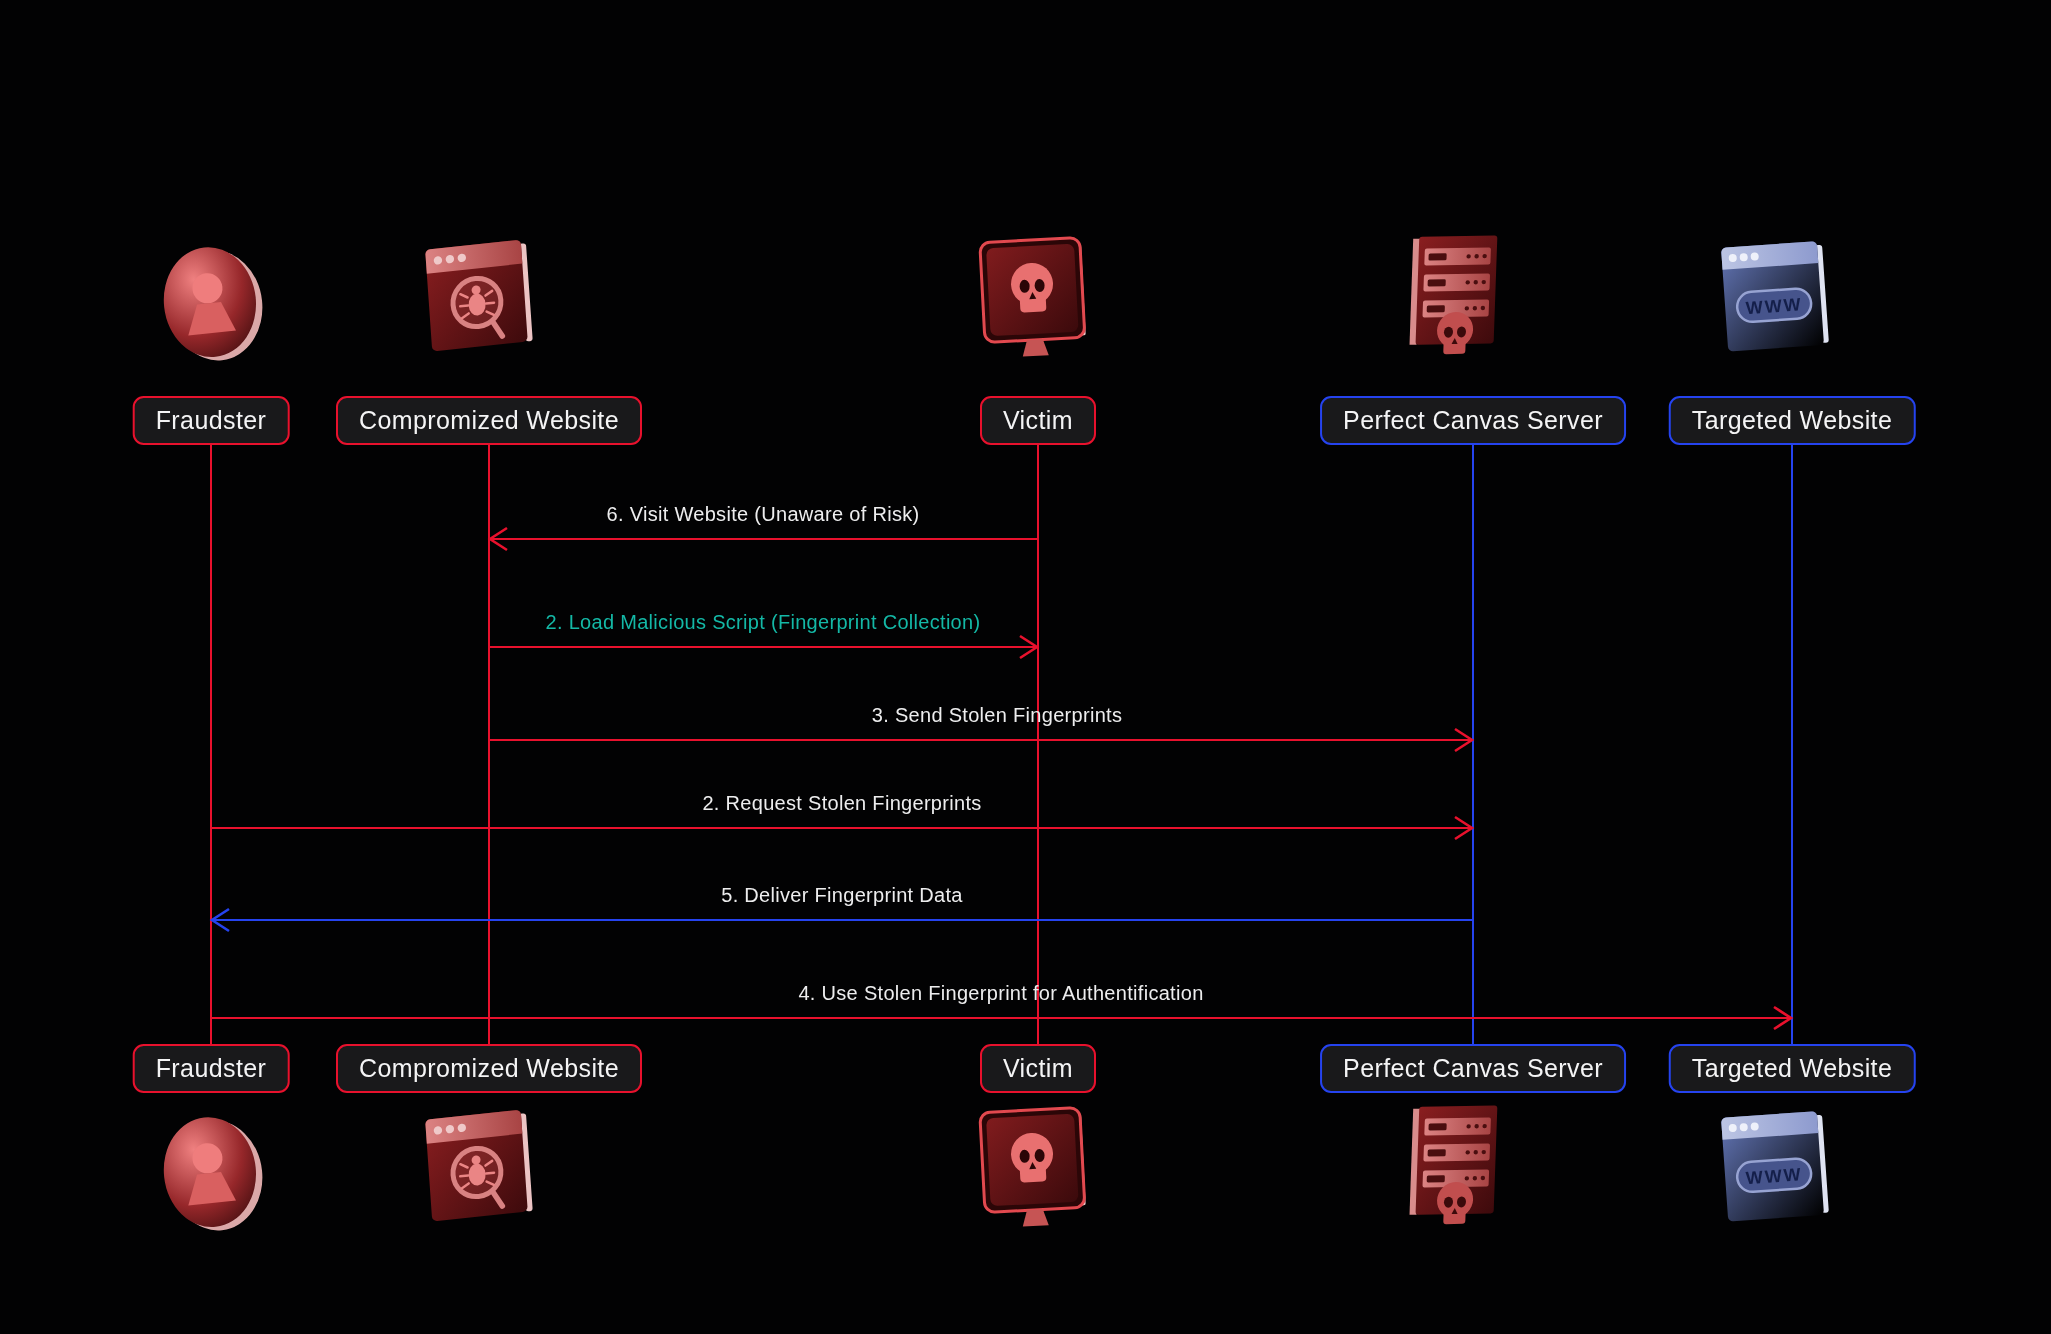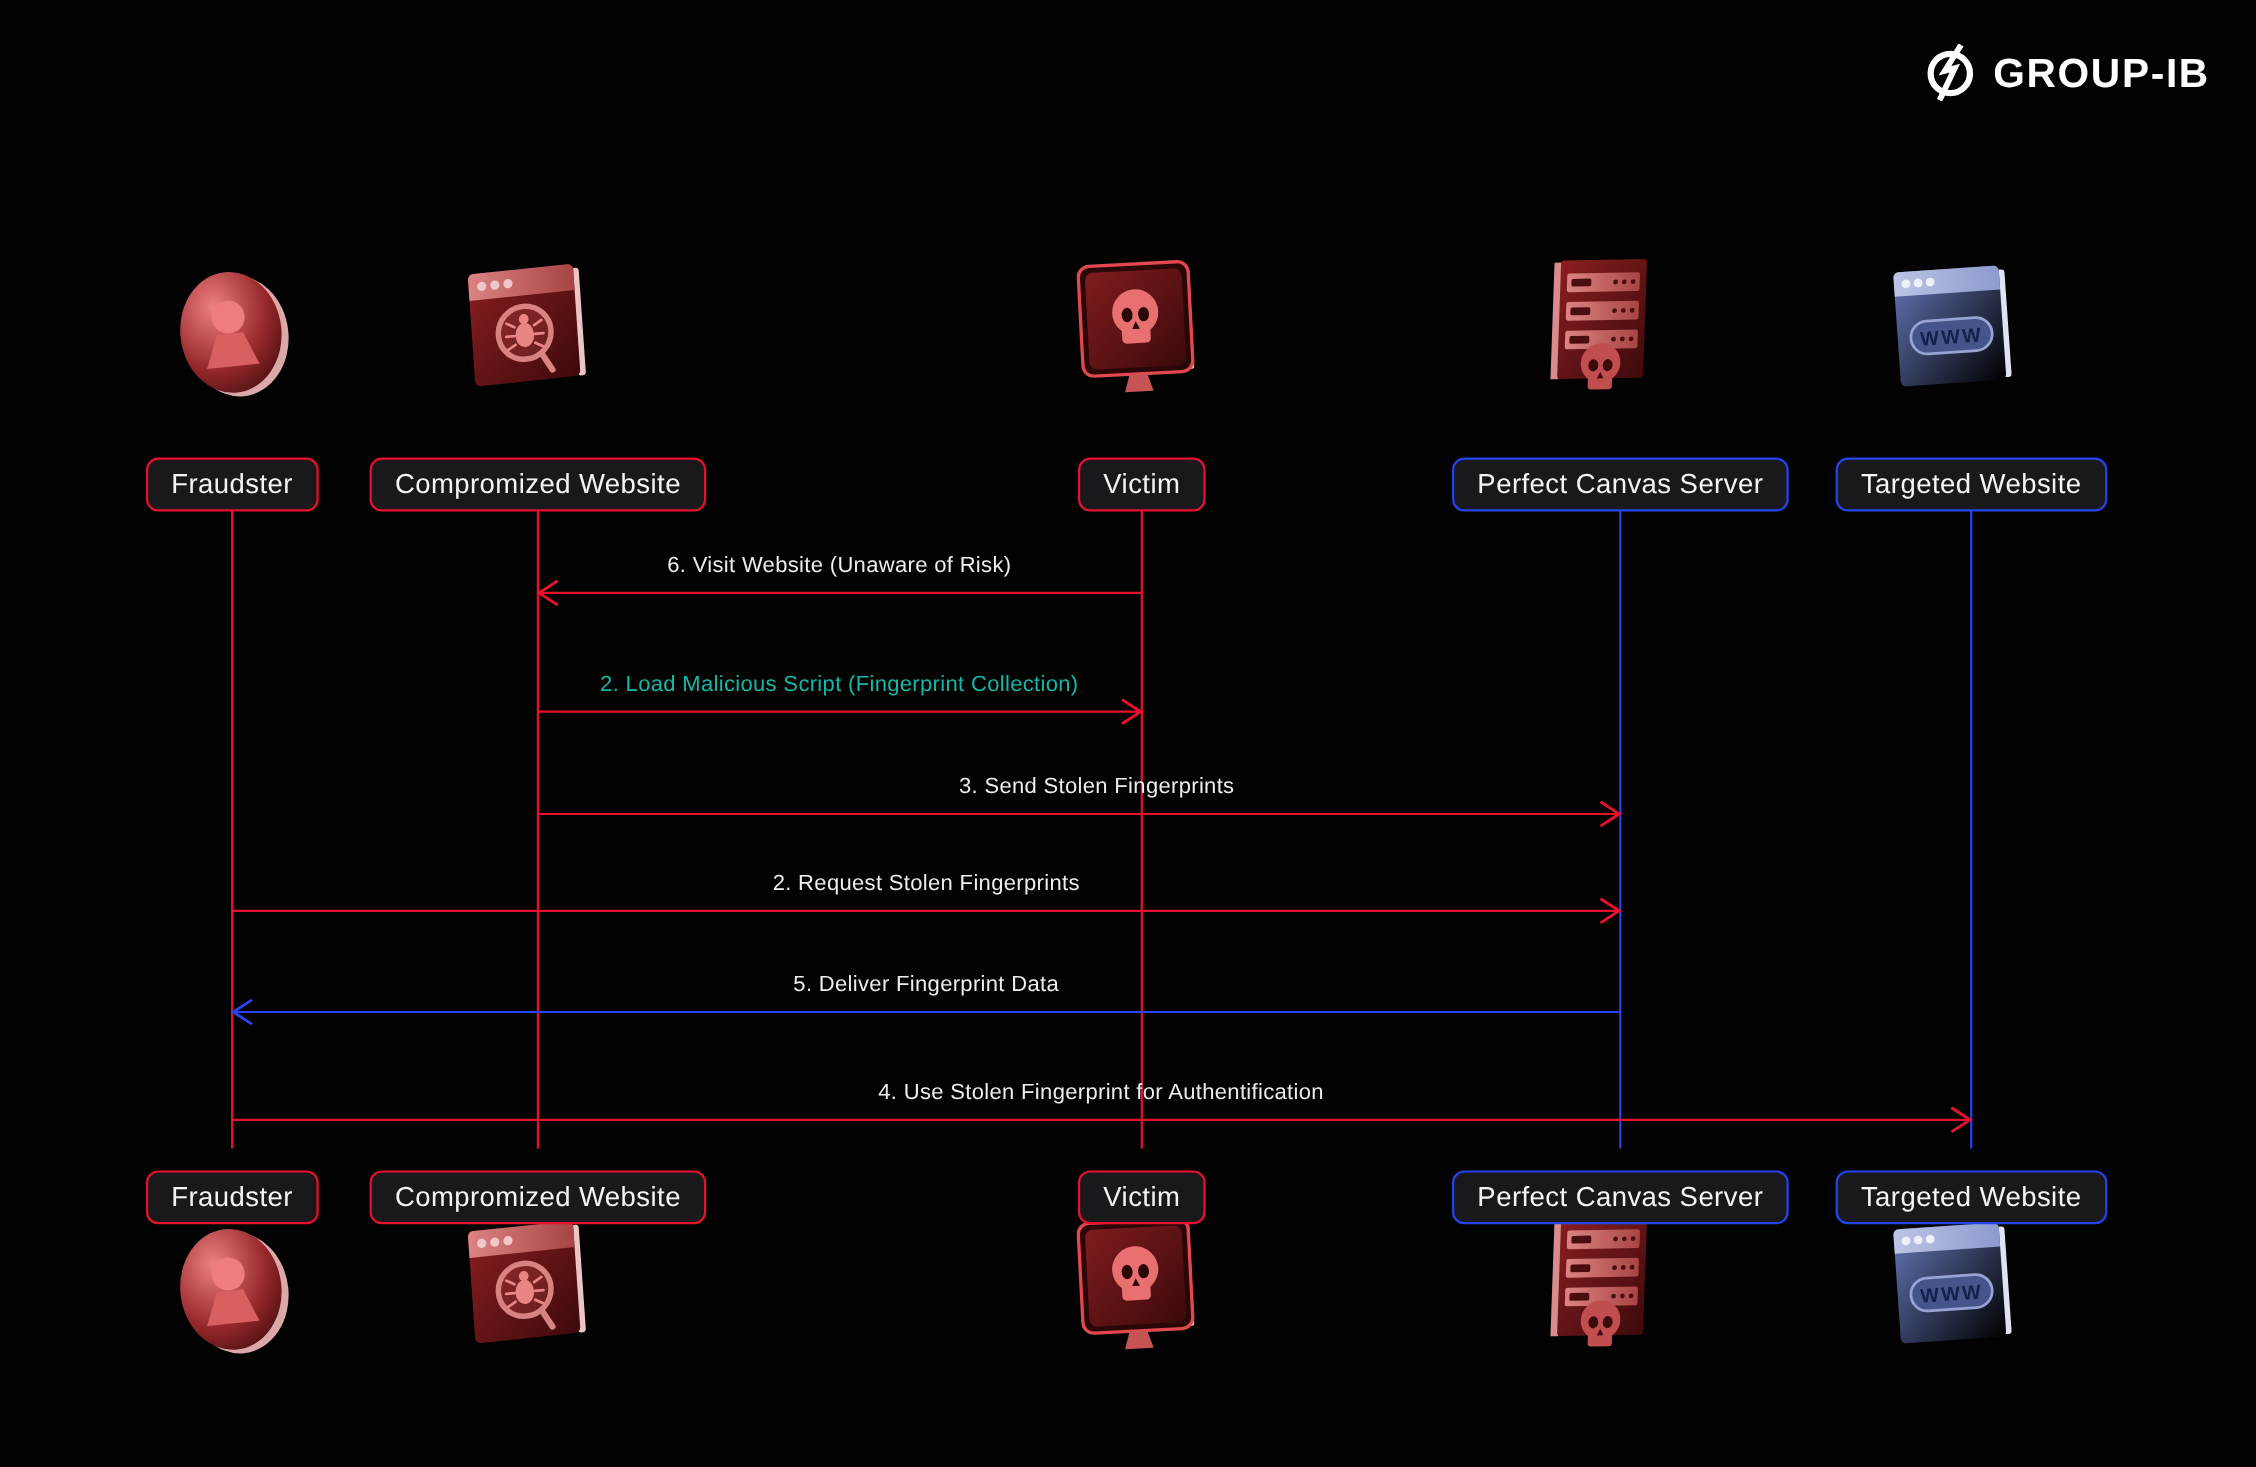--- a/index.html
+++ b/index.html
@@ -5,21 +5,21 @@
   html,body{margin:0;padding:0;background:#020203;}
   .stage{position:relative;width:2051px;height:1334px;overflow:hidden;
          font-family:"Liberation Sans",sans-serif;background:#020203;}
   
   .logo{position:absolute;top:40px;right:42px;display:flex;align-items:center;gap:13px;}
   .logo-glyph{width:52px;height:52px;display:block;}
   .logo-text{color:#fff;font-size:37px;font-weight:bold;letter-spacing:1.5px;line-height:1;}
   
   .actor-label{position:absolute;transform:translateX(-50%);z-index:3;
     background:#19191b;color:#f4f4f5;font-size:25px;letter-spacing:.4px;
-    padding:8px 21px;border:2px solid #e8112d;border-radius:11px;white-space:nowrap;margin-top:20px;}
+    padding:8px 21px;border:2px solid #e8112d;border-radius:11px;white-space:nowrap;}
   
   .icon-slot{position:absolute;width:150px;height:150px;transform:translateX(-50%);z-index:2;}
   .icon-slot svg{width:100%;height:100%;display:block;}
   .tilt-a{transform:rotate(-6deg);}
   .tilt-b{transform:rotate(-4deg) skewY(-2deg);}
   .tilt-c{transform:rotate(-3deg);}
   .tilt-d{transform:rotate(2deg) skewY(-3deg);}
   .tilt-e{transform:rotate(-4deg);}
   
   .msg{position:absolute;transform:translateX(-50%);z-index:3;color:#ededee;
@@ -148,27 +148,20 @@
       <line x1="489" y1="740" x2="1473" y2="740" stroke="#e8112d" stroke-width="2"></line>
       <polyline points="1455,729 1472,740 1455,751" fill="none" stroke="#e8112d" stroke-width="2.6"></polyline>
       <line x1="211" y1="828" x2="1473" y2="828" stroke="#e8112d" stroke-width="2"></line>
       <polyline points="1455,817 1472,828 1455,839" fill="none" stroke="#e8112d" stroke-width="2.6"></polyline>
       <line x1="1473" y1="920" x2="211" y2="920" stroke="#2543ef" stroke-width="2"></line>
       <polyline points="229,909 212,920 229,931" fill="none" stroke="#2543ef" stroke-width="2.6"></polyline>
       <line x1="211" y1="1018" x2="1792" y2="1018" stroke="#e8112d" stroke-width="2"></line>
       <polyline points="1774,1007 1791,1018 1774,1029" fill="none" stroke="#e8112d" stroke-width="2.6"></polyline>
     </svg>
 
-  <div class="logo">
-    <svg class="logo-glyph" viewBox="0 0 64 64">
-      <circle cx="32" cy="33" r="22" fill="none" stroke="#ffffff" stroke-width="7"></circle>
-      <path d="M44,1 L26,30 L37,27 L20,63" fill="none" stroke="#ffffff" stroke-width="6.5"></path>
-    </svg>
-    <span class="logo-text">GROUP-IB</span>
-  </div>
 
   <div class="actor-col">
     <div class="icon-slot" style="left:211px;top:228px">
       <svg viewBox="0 0 150 150" class="tilt-a">
           <use href="#sym-person" xlink:href="#sym-person"></use>
         </svg>
       </div>
     <div class="actor-label" style="left: 211px; top: 396px; border-color: rgb(232, 17, 45); background: rgb(25, 25, 27); color: rgb(244, 244, 245);">Fraudster</div>
     <div class="actor-label" style="left: 211px; top: 1044px; border-color: rgb(232, 17, 45); background: rgb(25, 25, 27); color: rgb(244, 244, 245);">Fraudster</div>
     <div class="icon-slot" style="left:211px;top:1098px">

